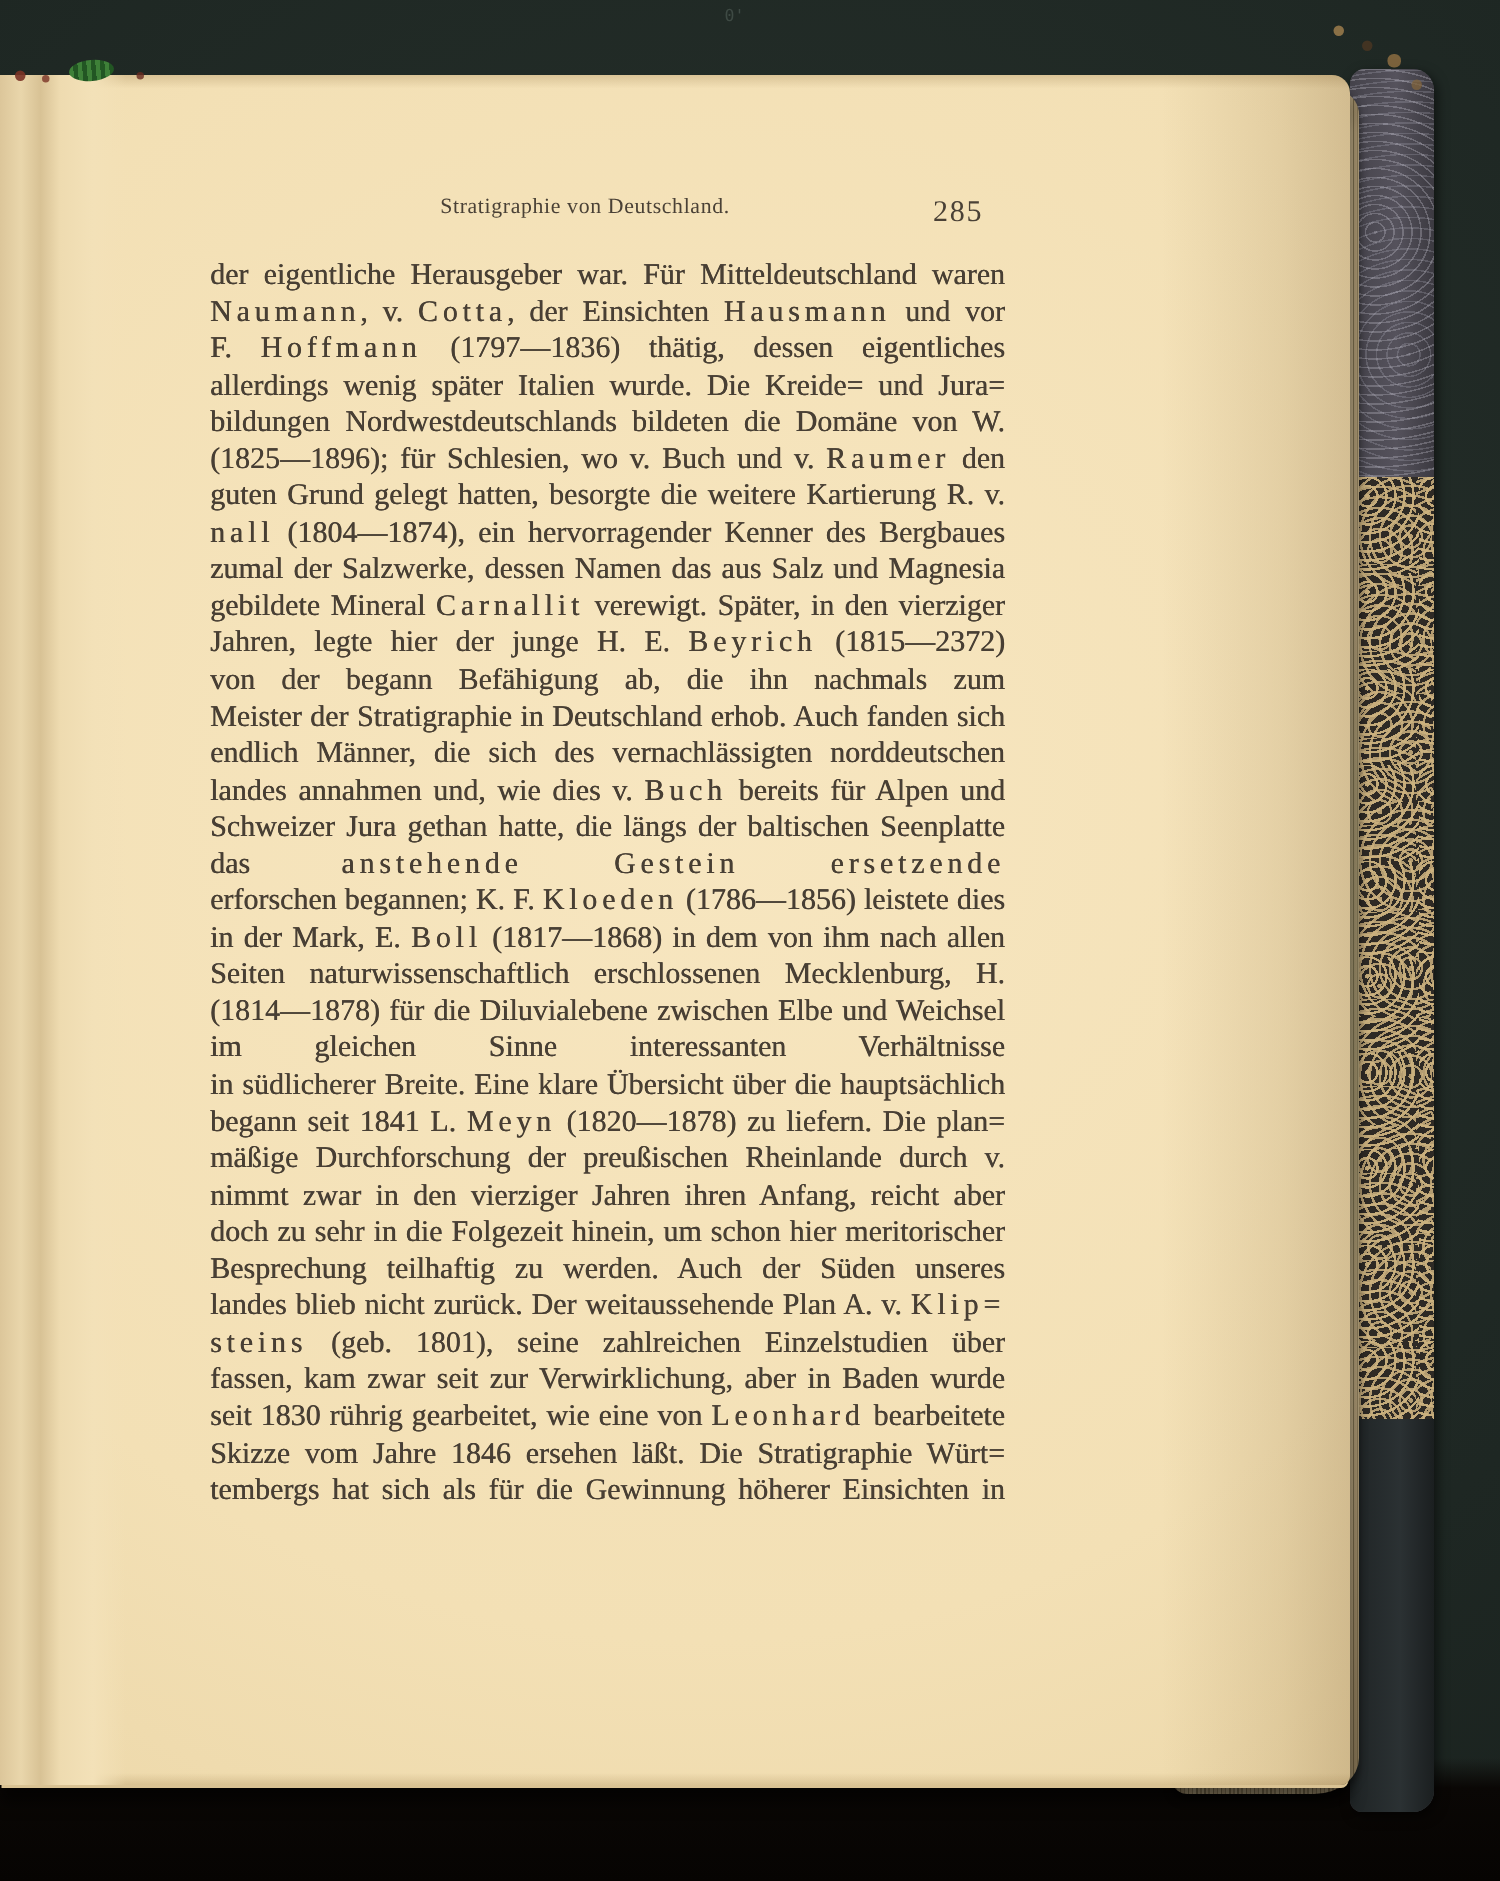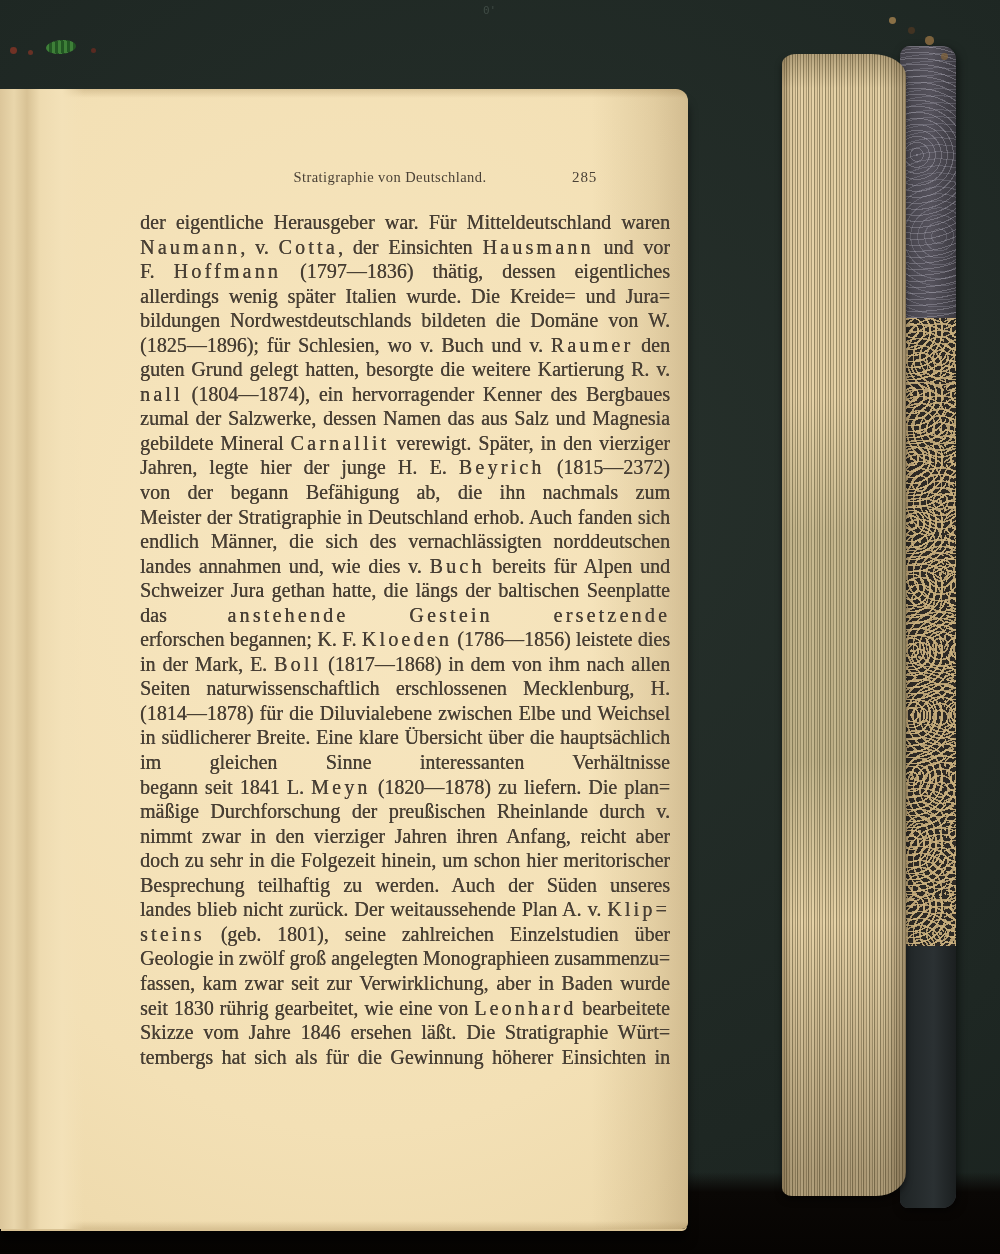--- a/index.html
+++ b/index.html
@@ -30,45 +30,45 @@
   
   .fore-edge{position:absolute;left:782px;top:54px;width:124px;height:1142px;
     border-radius:14px 34px 30px 10px / 10px 22px 24px 8px;
     background:
       linear-gradient(180deg, rgba(70,55,30,.30) 0, rgba(0,0,0,0) 3%, rgba(0,0,0,0) 30%,
         rgba(96,100,66,.22) 42%, rgba(96,100,66,.26) 62%, rgba(0,0,0,0) 76%, rgba(55,42,22,.30) 98%),
       linear-gradient(90deg, rgba(85,65,35,.30) 0 2%, rgba(0,0,0,0) 9% 82%, rgba(60,45,25,.32) 98%),
       repeating-linear-gradient(90deg,#dcc79c 0 1.6px,#ab9a74 1.6px 2.6px,#e6d3a8 2.6px 4.4px,#948662 4.4px 5.5px);
     box-shadow:0 4px 6px rgba(0,0,0,.5);}
   
-  .page{position:absolute;left:0;top:50px;width:688px;height:1140px;
+  .page{position:absolute;left:0;top:50px;width:900px;height:1140px;
     border-radius:0 12px 6px 0;
     background:
       linear-gradient(90deg,#dcc69a 0px,#e9d6ab 14px,#d8c295 27px,#eedbb0 40px,#f3e1b8 62px,rgba(243,225,184,0) 84px),
       linear-gradient(90deg, rgba(0,0,0,0) 86%, rgba(140,110,60,.16) 95%, rgba(120,90,45,.26) 100%),
       linear-gradient(180deg, rgba(150,120,70,.28) 0, rgba(0,0,0,0) 9px),
       linear-gradient(0deg, rgba(150,118,66,.25) 0, rgba(0,0,0,0) 8px),
       radial-gradient(120% 90% at 52% 42%, #f7e6c0 0%, #f3e0b5 55%, #ebd6a7 85%, #e3cc99 100%);
-    box-shadow:0 3px 0 -1px #d9c293, 0 12px 10px rgba(0,0,0,.55);margin-top:39px;}
+    box-shadow:0 3px 0 -1px #d9c293, 0 12px 10px rgba(0,0,0,.55);}
   
   .headband{position:absolute;left:46px;top:40px;width:30px;height:14px;border-radius:50%;
     background:repeating-linear-gradient(90deg,#3e8038 0 3px,#225623 3px 6px);transform:rotate(-5deg);}
   .worn{position:absolute;left:0;top:0;width:3px;height:3px;border-radius:50%;
     box-shadow:
       891px 19px 0 2px rgba(158,124,76,.85), 928px 39px 0 3px rgba(146,112,66,.8),
       943px 55px 0 2px rgba(130,100,60,.75), 910px 29px 0 2px rgba(70,52,34,.9),
       12px 49px 0 2px rgba(122,51,38,.9), 29px 51px 0 1px rgba(122,51,38,.8),
       92px 49px 0 1px rgba(104,42,32,.8);}
   .stray{position:absolute;left:483px;top:4px;color:#44504a;font-size:11px;opacity:.85;
     font-family:"DejaVu Sans Mono",monospace;}
   
   .running-head{position:absolute;left:0px;top:80px;width:792px;height:22px;color:#4a4136;}
   .running-title{position:absolute;left:140px;width:500px;text-align:center;
     font-size:14.5px;letter-spacing:.03em;}
-  .running-page{position:absolute;left:572px;top:0;font-size:15px;letter-spacing:.06em;}
+  .running-page{position:absolute;left:622px;top:0;font-size:20px;letter-spacing:.06em;}
   .body-text{position:absolute;left:140px;top:121px;width:530px;color:#483f34;
     font-size:20px;text-shadow:.25px 0 0 currentColor;}
   .line{height:24.55px;line-height:24.55px;text-align:justify;text-align-last:justify;
     overflow:hidden;white-space:normal;}
   .sp{letter-spacing:.16em;}
 </style>
 </head>
 <body>
 
 <div class="scene">
@@ -103,30 +103,29 @@
         <div class="line"><span>von der begann Befähigung ab, die ihn nachmals zum anerkannten</span></div>
         <div class="line"><span>Meister der Stratigraphie in Deutschland erhob. Auch fanden sich</span></div>
         <div class="line"><span>endlich Männer, die sich des vernachlässigten norddeutschen Flach=</span></div>
         <div class="line"><span>landes annahmen und, wie dies v. </span><span class="sp">Buch</span><span> bereits für Alpen und</span></div>
         <div class="line"><span>Schweizer Jura gethan hatte, die längs der baltischen Seenplatte</span></div>
         <div class="line"><span>das </span><span class="sp">anstehende</span><span> </span><span class="sp">Gestein</span><span> </span><span class="sp">ersetzende</span><span> </span><span class="sp">Geschiebeformation</span><span> zu</span></div>
         <div class="line"><span>erforschen begannen; K. F. </span><span class="sp">Kloeden</span><span> (1786—1856) leistete dies</span></div>
         <div class="line"><span>in der Mark, E. </span><span class="sp">Boll</span><span> (1817—1868) in dem von ihm nach allen</span></div>
         <div class="line"><span>Seiten naturwissenschaftlich erschlossenen Mecklenburg, H. </span><span class="sp">Girard</span></div>
         <div class="line"><span>(1814—1878) für die Diluvialebene zwischen Elbe und Weichsel</span></div>
+        <div class="line"><span>im gleichen Sinne interessanten Verhältnisse Schleswig=Holsteins</span></div>
         <div class="line"><span>in südlicherer Breite. Eine klare Übersicht über die hauptsächlich</span></div>
-        <div class="line"><span>im gleichen Sinne interessanten Verhältnisse Schleswig=Holsteins</span></div>
         <div class="line"><span>begann seit 1841 L. </span><span class="sp">Meyn</span><span> (1820—1878) zu liefern. Die plan=</span></div>
         <div class="line"><span>mäßige Durchforschung der preußischen Rheinlande durch v. </span><span class="sp">Dechen</span></div>
         <div class="line"><span>nimmt zwar in den vierziger Jahren ihren Anfang, reicht aber</span></div>
         <div class="line"><span>doch zu sehr in die Folgezeit hinein, um schon hier meritorischer</span></div>
         <div class="line"><span>Besprechung teilhaftig zu werden. Auch der Süden unseres Vater=</span></div>
         <div class="line"><span>landes blieb nicht zurück. Der weitaussehende Plan A. v. </span><span class="sp">Klip=</span></div>
         <div class="line"><span class="sp">steins</span><span> (geb. 1801), seine zahlreichen Einzelstudien über hessische</span></div>
-        <div class="line"><span>Geologie in zwölf groß angelegten Monographieen zusammenzu=</span></div>
         <div class="line"><span>fassen, kam zwar seit zur Verwirklichung, aber in Baden wurde</span></div>
         <div class="line"><span>seit 1830 rührig gearbeitet, wie eine von </span><span class="sp">Leonhard</span><span> bearbeitete</span></div>
         <div class="line"><span>Skizze vom Jahre 1846 ersehen läßt. Die Stratigraphie Würt=</span></div>
         <div class="line"><span>tembergs hat sich als für die Gewinnung höherer Einsichten in</span></div>
       </div>
   </div>
 
   <div class="headband"></div>
   <div class="worn"></div>
 </div>

